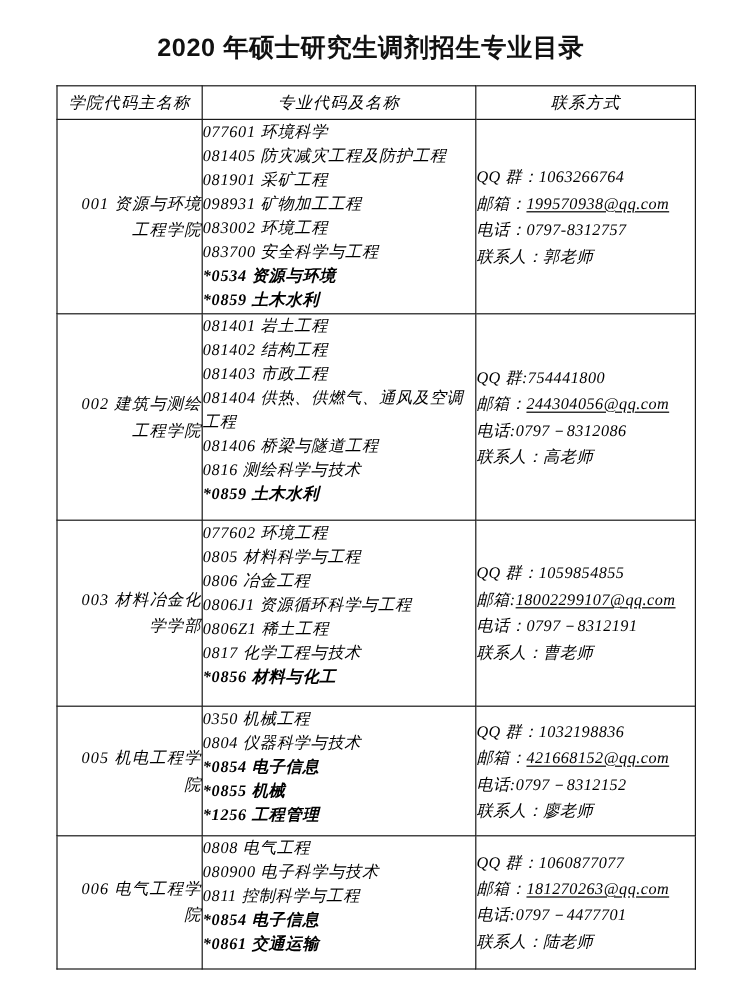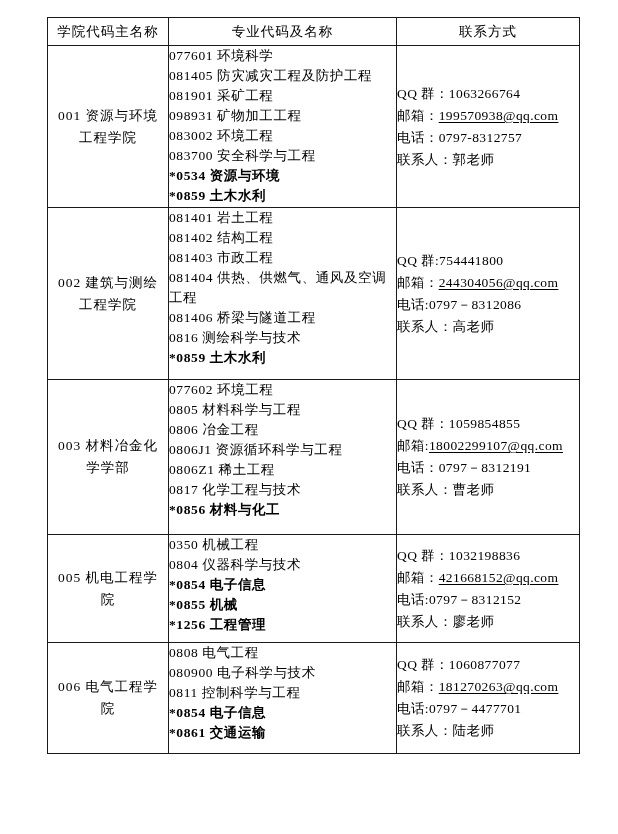--- a/index.html
+++ b/index.html
@@ -31,29 +31,30 @@
     border-collapse: collapse;
     table-layout: fixed;
     width: 532px;
   }
   table.catalog th,
   table.catalog td {
     border: 1.5px solid #1a1a1a;
     padding: 0;
     font-size: 13.5px;
     font-weight: normal;
+    font-style: italic;
   }
   th.hdr {
     height: 27px;
     text-align: center;
     letter-spacing: 1px;
     font-size: 13.5px;
   }
   td.college {
-    text-align: center;
+    text-align: right;
     vertical-align: middle;
     white-space: pre-line;
     line-height: 22px;
     letter-spacing: 1px;
     padding: 2px 4px;
   }
   td.majors {
     vertical-align: top;
     padding: 4px 4px 3px 8px;
     margin-top: 12px;
@@ -82,20 +83,21 @@
   tbody tr:nth-child(1) { height: 162px; }
   tbody tr:nth-child(2) { height: 172px; }
   tbody tr:nth-child(3) { height: 155px; }
   tbody tr:nth-child(4) { height: 108px; }
   tbody tr:nth-child(5) { height: 111px; }
 </style>
 </head>
 <body>
 
 <div class="page">
+  <h1 class="title">2020 年硕士研究生调剂招生专业目录</h1>
 
   <table class="catalog">
     <colgroup>
       <col style="width:121px">
       <col style="width:228px">
       <col style="width:183px">
     </colgroup>
     <thead>
       <tr>
         <th class="hdr">学院代码主名称</th>

